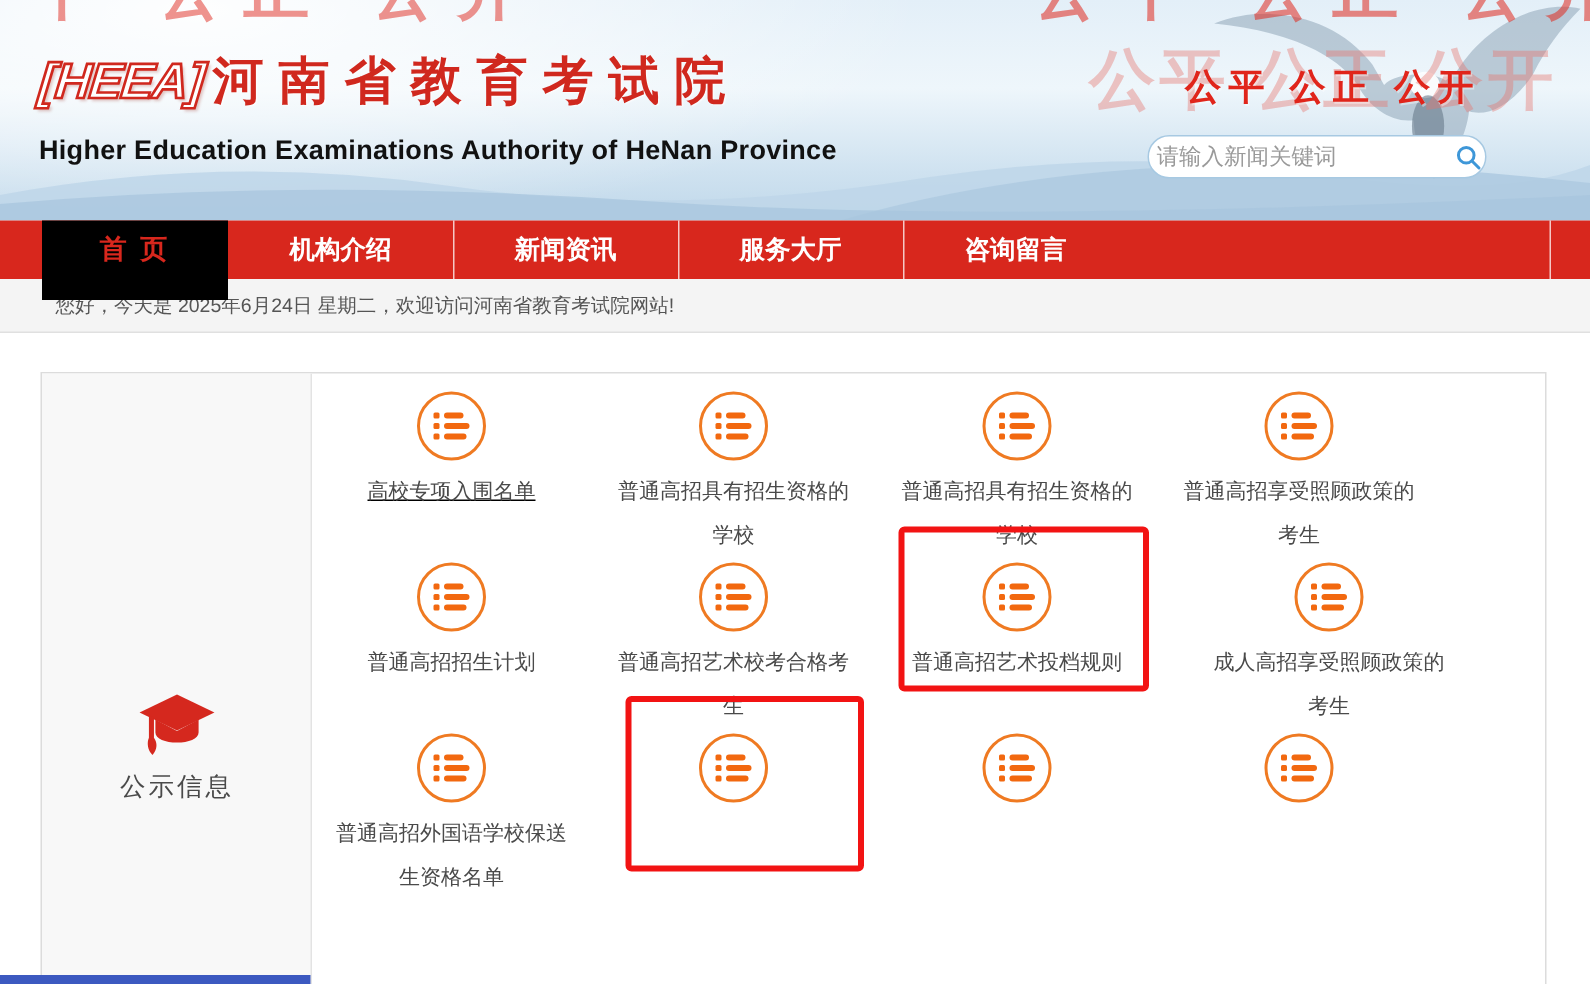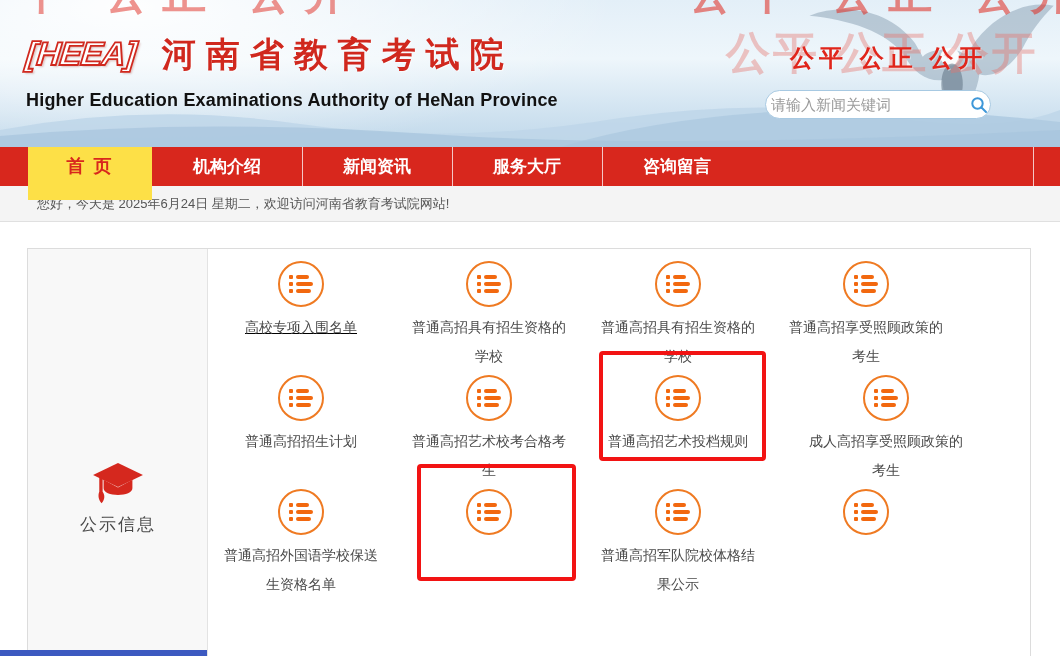--- a/index.html
+++ b/index.html
@@ -22,37 +22,37 @@
   .wm-solid { left:790px; top:42px; font-size:24px; letter-spacing:5px; color:#e0251b;
               text-shadow:1px 1px 0 rgba(255,255,255,.4); }
 
   .logo-block { position:absolute; left:26px; top:34px; }
   .logo-row { display:flex; align-items:flex-end; }
   .logo-mark { font-style:italic; font-weight:900; font-size:33px; line-height:40px;
     color:#fff; -webkit-text-stroke:1.8px #d0281e; letter-spacing:-1px; transform:skewX(-6deg);
     text-shadow:2px 2px 2px rgba(150,30,20,.25); }
   .logo-mark::before { content:"["; margin-right:1px; }
   .logo-mark::after  { content:"]"; margin-left:1px; }
-  .site-title { margin-left:26px; font-size:34px; line-height:40px; font-weight:bold;
+  .site-title { margin-left:6px; font-size:34px; line-height:40px; font-weight:bold;
     color:#d0281e; letter-spacing:10px; text-shadow:1px 1px 1px rgba(255,255,255,.7); }
   .site-subtitle { margin-top:16px; font-size:18px; font-weight:bold; color:#111; letter-spacing:.2px;text-align:center; }
 
   .search-pill { position:absolute; left:765px; top:90px; width:226px; height:29px;
     background:#fff; border:1px solid #a7c9e2; border-radius:15px; display:flex; align-items:center; }
   .search-input { flex:1; border:none; outline:none; background:transparent; margin-left:5px;
     font-size:15px; color:#333; font-family:inherit; }
   .search-input::placeholder { color:#9a9a9a; }
   .search-btn { width:30px; height:27px; border:none; background:transparent; cursor:pointer;
     display:flex; align-items:center; justify-content:center; margin-right:4px; }
 
   
   .nav { position:absolute; left:0; top:147px; width:1060px; height:39px; background:#d8271d; }
   .nav-tab { position:absolute; top:0; height:36px; width:150px; text-align:center; line-height:39px;
     color:#fff; font-size:17px; font-weight:bold; cursor:pointer; }
-  .nav-tab-active { position:absolute; left:28px; top:0; width:124px; height:53px; background:#fde047;
+  .nav-tab-active { position:absolute; left:28px; top:0; width:124px; height:53px; background:#000000;
     z-index:3; text-align:center; color:#d8271d; font-size:18px; font-weight:bold;
     padding-top:7px; letter-spacing:2px; cursor:pointer; }
   .nav-sep { position:absolute; top:0; width:1px; height:39px; background:rgba(255,255,255,.75); }
 
   
   .greeting { position:absolute; left:0; top:186px; width:1060px; height:36px; background:#f4f4f4;
     border-bottom:1px solid #e0e0e0; font-size:13px; color:#555; line-height:35px; padding-left:37px; }
 
   
   .card { position:absolute; left:27px; top:248px; width:1004px; height:412px;
@@ -347,21 +347,20 @@
         <div class="lg-row">
                 <span class="lg-dot"></span>
                 <span class="lg-bar" style="width:17px"></span>
               </div>
         <div class="lg-row">
                 <span class="lg-dot"></span>
                 <span class="lg-bar" style="width:15px"></span>
               </div>
       </div>
     </div>
-    <div class="grid-label">普通高招军队院校体格结果公示</div>
   </div>
         <div class="grid-item" style="left: 756px; top: 240px;">
     <div class="circ-icon">
       <div class="list-glyph">
         <div class="lg-row">
                 <span class="lg-dot"></span>
                 <span class="lg-bar" style="width:13px"></span>
               </div>
         <div class="lg-row">
                 <span class="lg-dot"></span>

